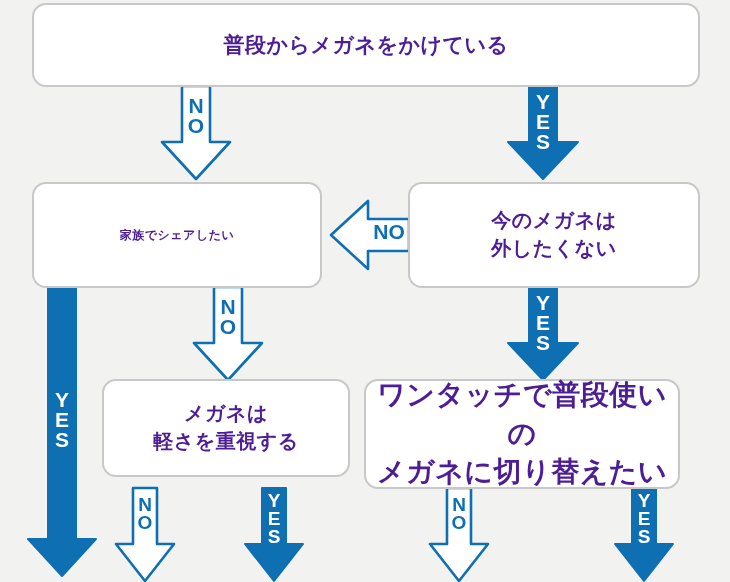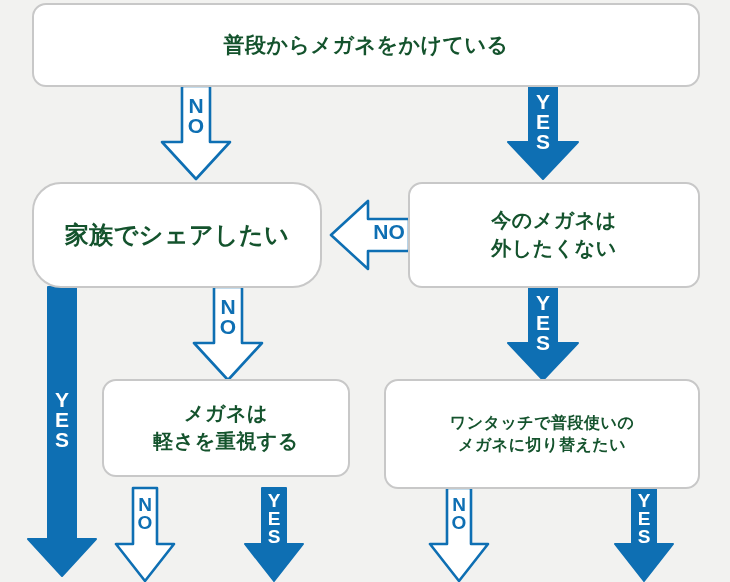--- a/index.html
+++ b/index.html
@@ -25,36 +25,36 @@
   .node {
     position: absolute;
     background: #ffffff;
     border: 2px solid #c8c8c8;
     border-radius: 14px;
     box-sizing: border-box;
     display: flex;
     align-items: center;
     justify-content: center;
     text-align: center;
-    color: #14532d;
+    color: #4c1d95;
     font-weight: bold;
     letter-spacing: 0.5px;
     z-index: 5;
   }
   .node .node-text {
     line-height: 1.38;
     white-space: pre-line;
     padding: 0 10px;
   }
 
   #node-top        { left: 32px;  top: 3px;   width: 668px; height: 84px;  font-size: 21px; }
-  #node-share      { left: 32px;  top: 182px; width: 290px; height: 106px; font-size: 24px; border-radius: 29px; }
+  #node-share      { left: 32px;  top: 182px; width: 290px; height: 106px; font-size: 12px; }
   #node-keep       { left: 408px; top: 182px; width: 292px; height: 106px; font-size: 20px; }
   #node-light      { left: 102px; top: 379px; width: 248px; height: 98px; font-size: 20px; }
-  #node-switch     { left: 384px; top: 379px; width: 316px; height: 110px; font-size: 16px; }
+  #node-switch     { left: 364px; top: 379px; width: 316px; height: 110px; font-size: 28px; }
 
   
   .arrow {
     position: absolute;
     z-index: 2;
   }
   .arrow svg {
     display: block;
     width: 100%;
     height: 100%;

